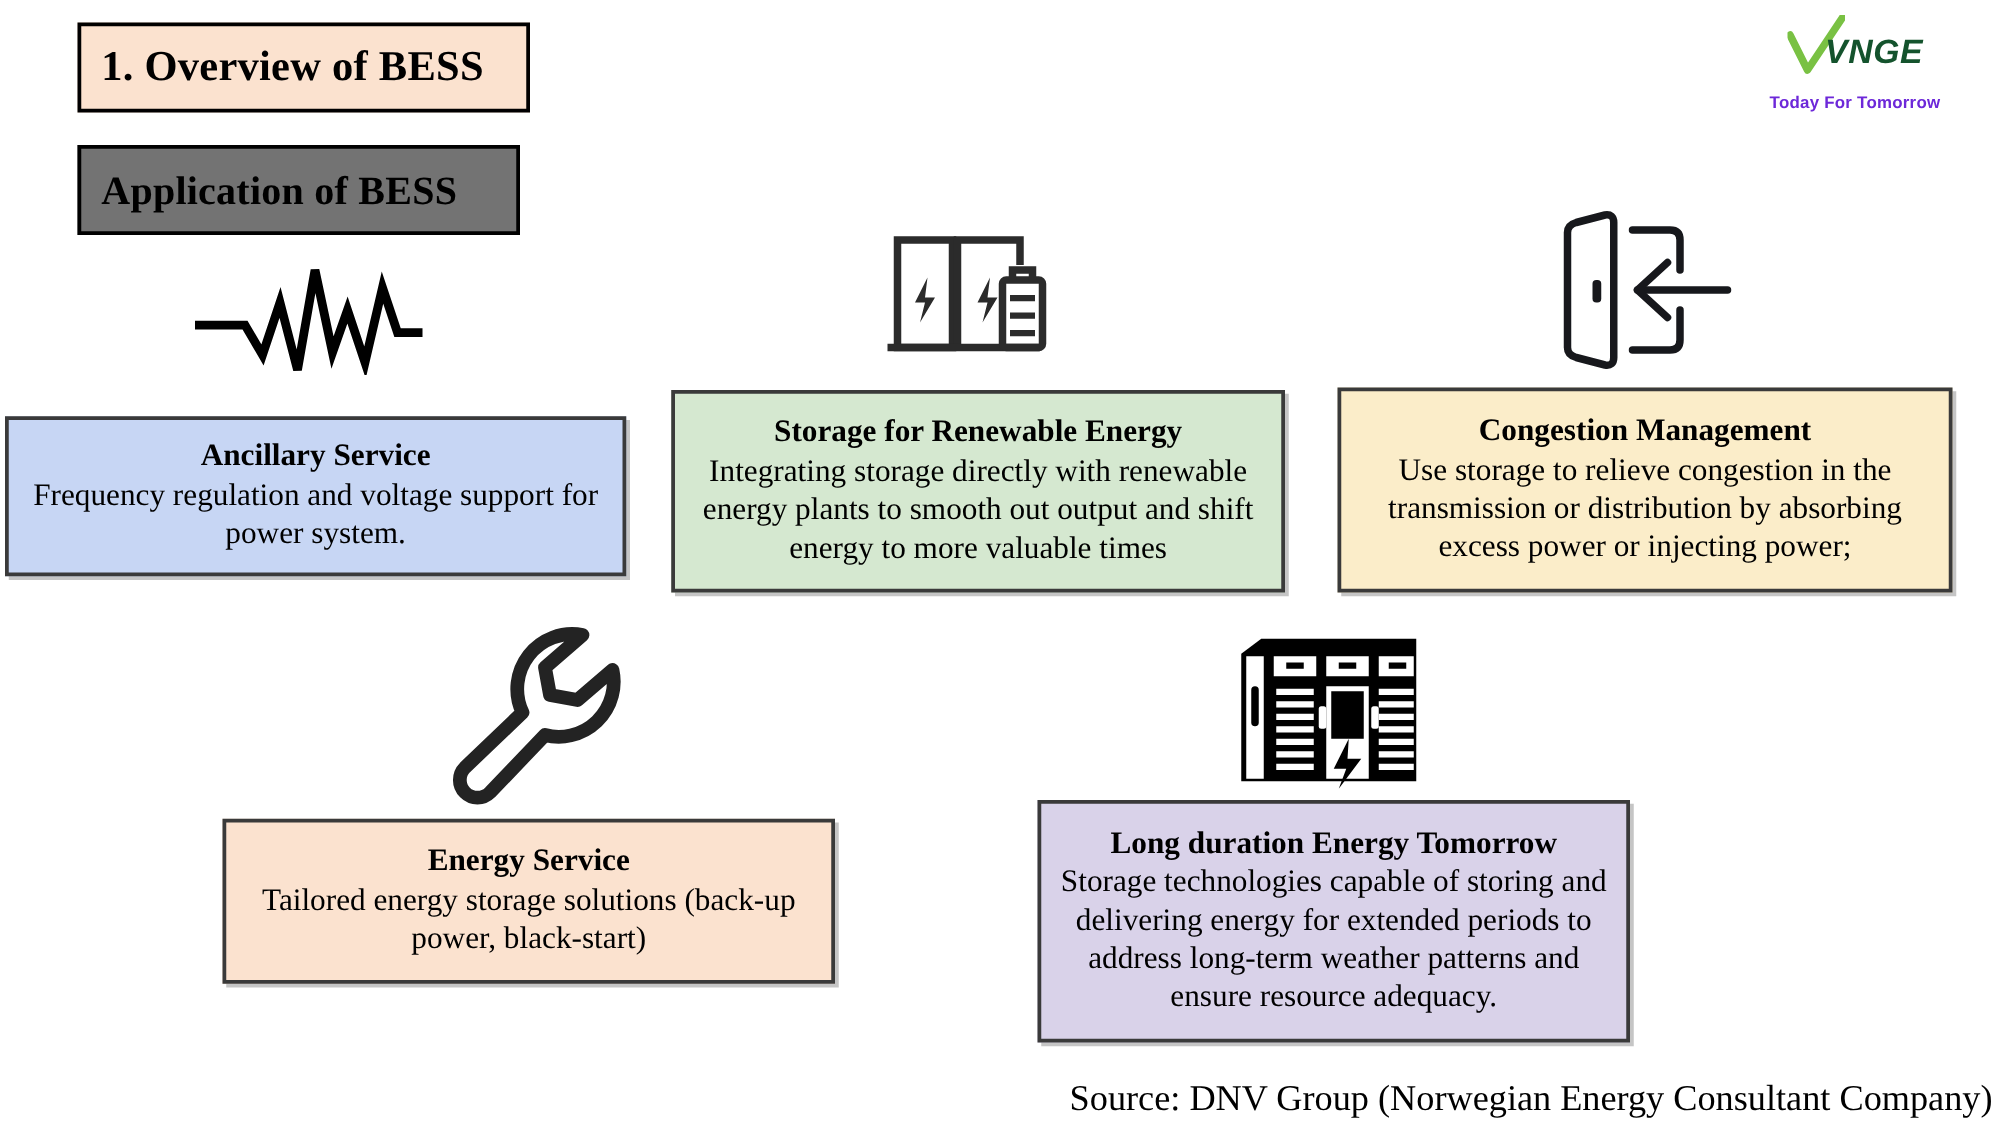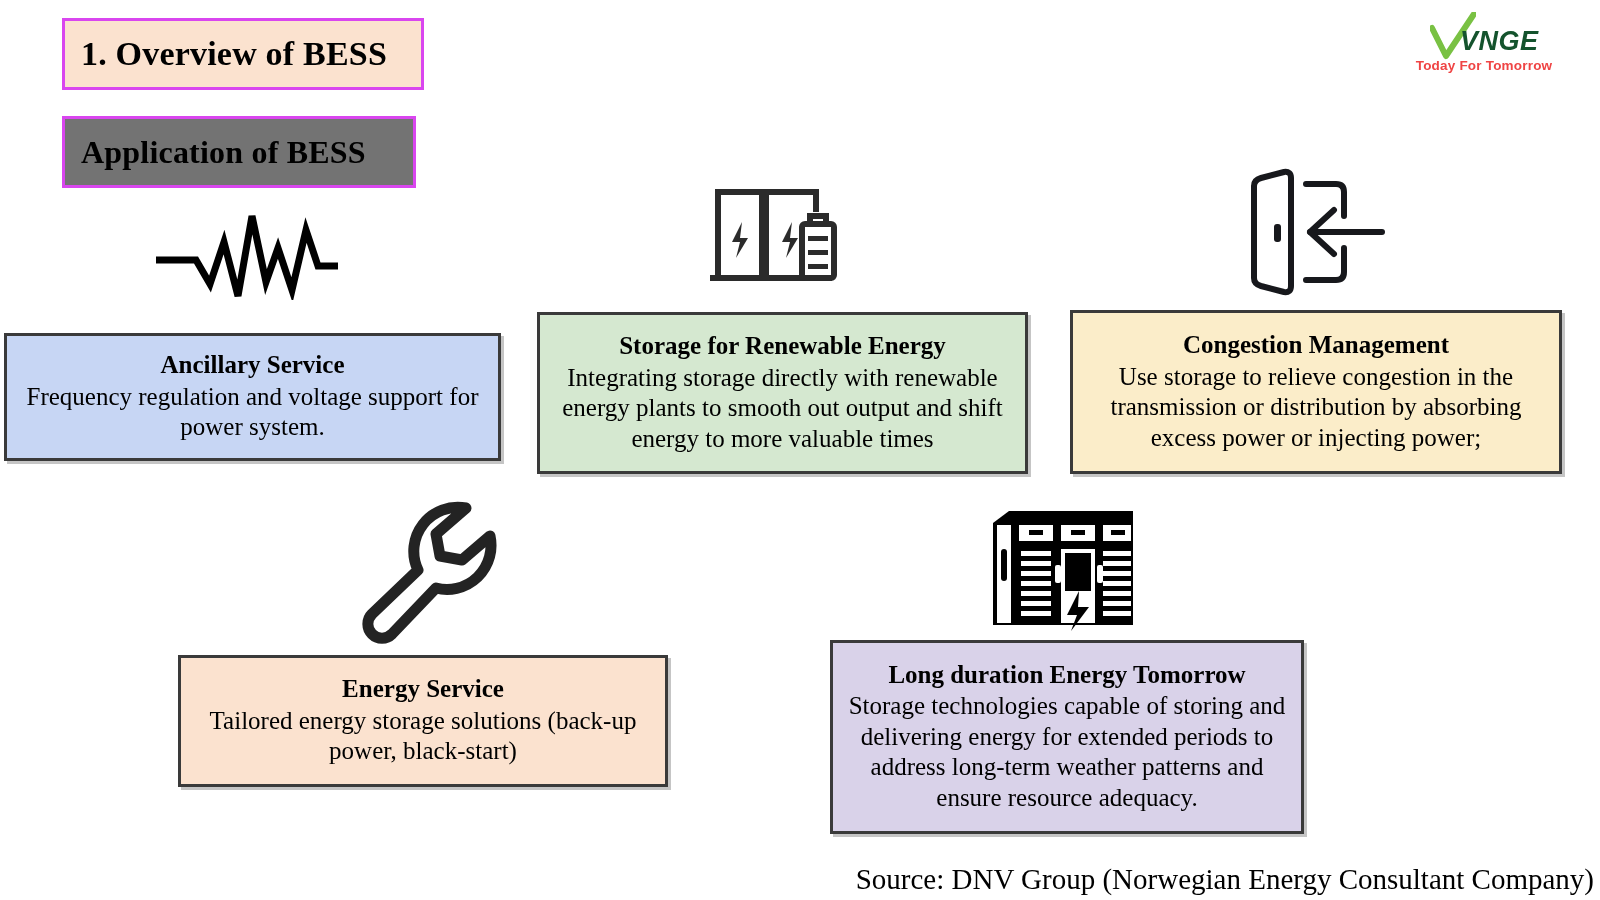--- a/index.html
+++ b/index.html
@@ -12,21 +12,21 @@
     height: 900px;
     position: relative;
     overflow: hidden;
     font-family: "Liberation Serif", "DejaVu Serif", serif;
     color: #000000;
   }
 
   
   .hdr-box {
     position: absolute;
-    border: 3px solid #d946ef;
+    border: 3px solid #000000;
     box-sizing: border-box;
     display: flex;
     align-items: center;
     padding-left: 16px;
     font-weight: bold;
     letter-spacing: .2px;
   }
   #hdr-overview {
     left: 62px; top: 18px;
     width: 362px; height: 72px;
@@ -66,25 +66,25 @@
     font-family: "Liberation Sans", sans-serif;
     font-style: italic;
     font-weight: bold;
     font-size: 27px;
     color: #14532d;
     letter-spacing: .5px;
   }
   .logo-tag {
     position: absolute;
     left: 0; right: 0;
-    top: 44px;
+    top: 60px;
     font-family: "Liberation Sans", sans-serif;
     font-weight: bold;
     font-size: 13.5px;
-    color: #ef4444;
+    color: #6d28d9;
     letter-spacing: .2px;
   }
 
   
   .card {
     position: absolute;
     border: 3px solid #3a3a3a;
     box-sizing: border-box;
     text-align: center;
     padding: 10px 14px;

